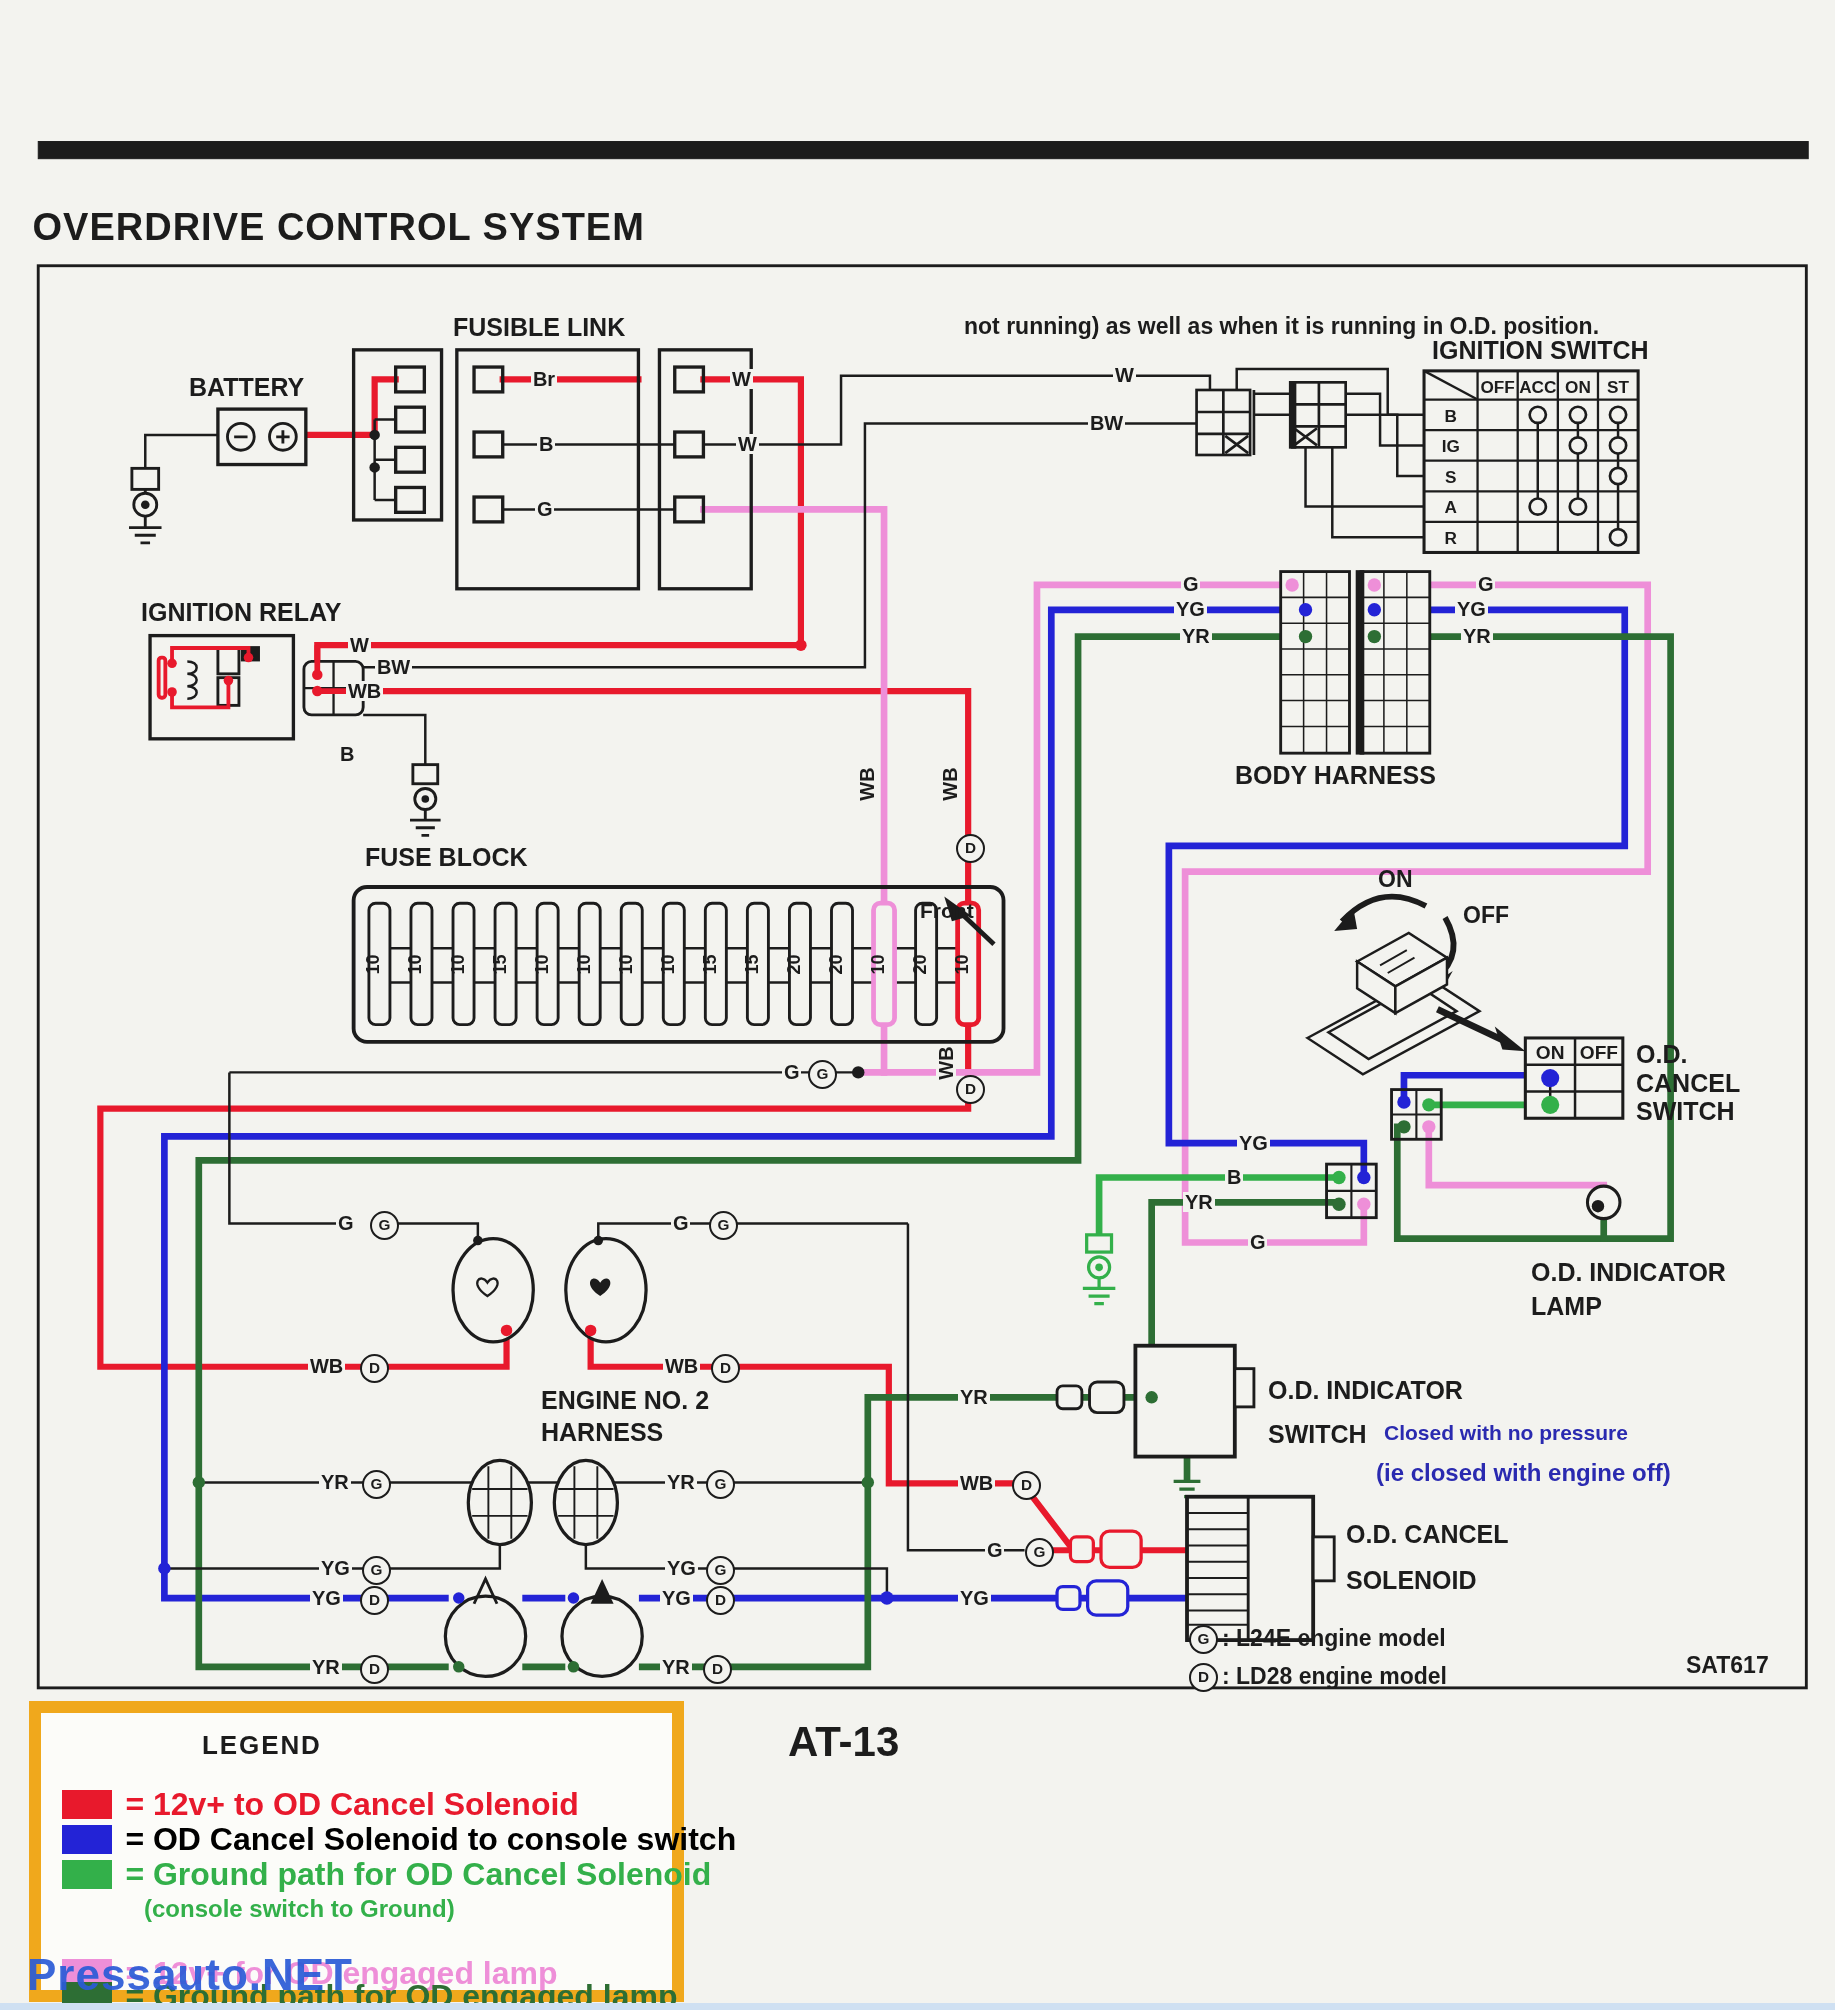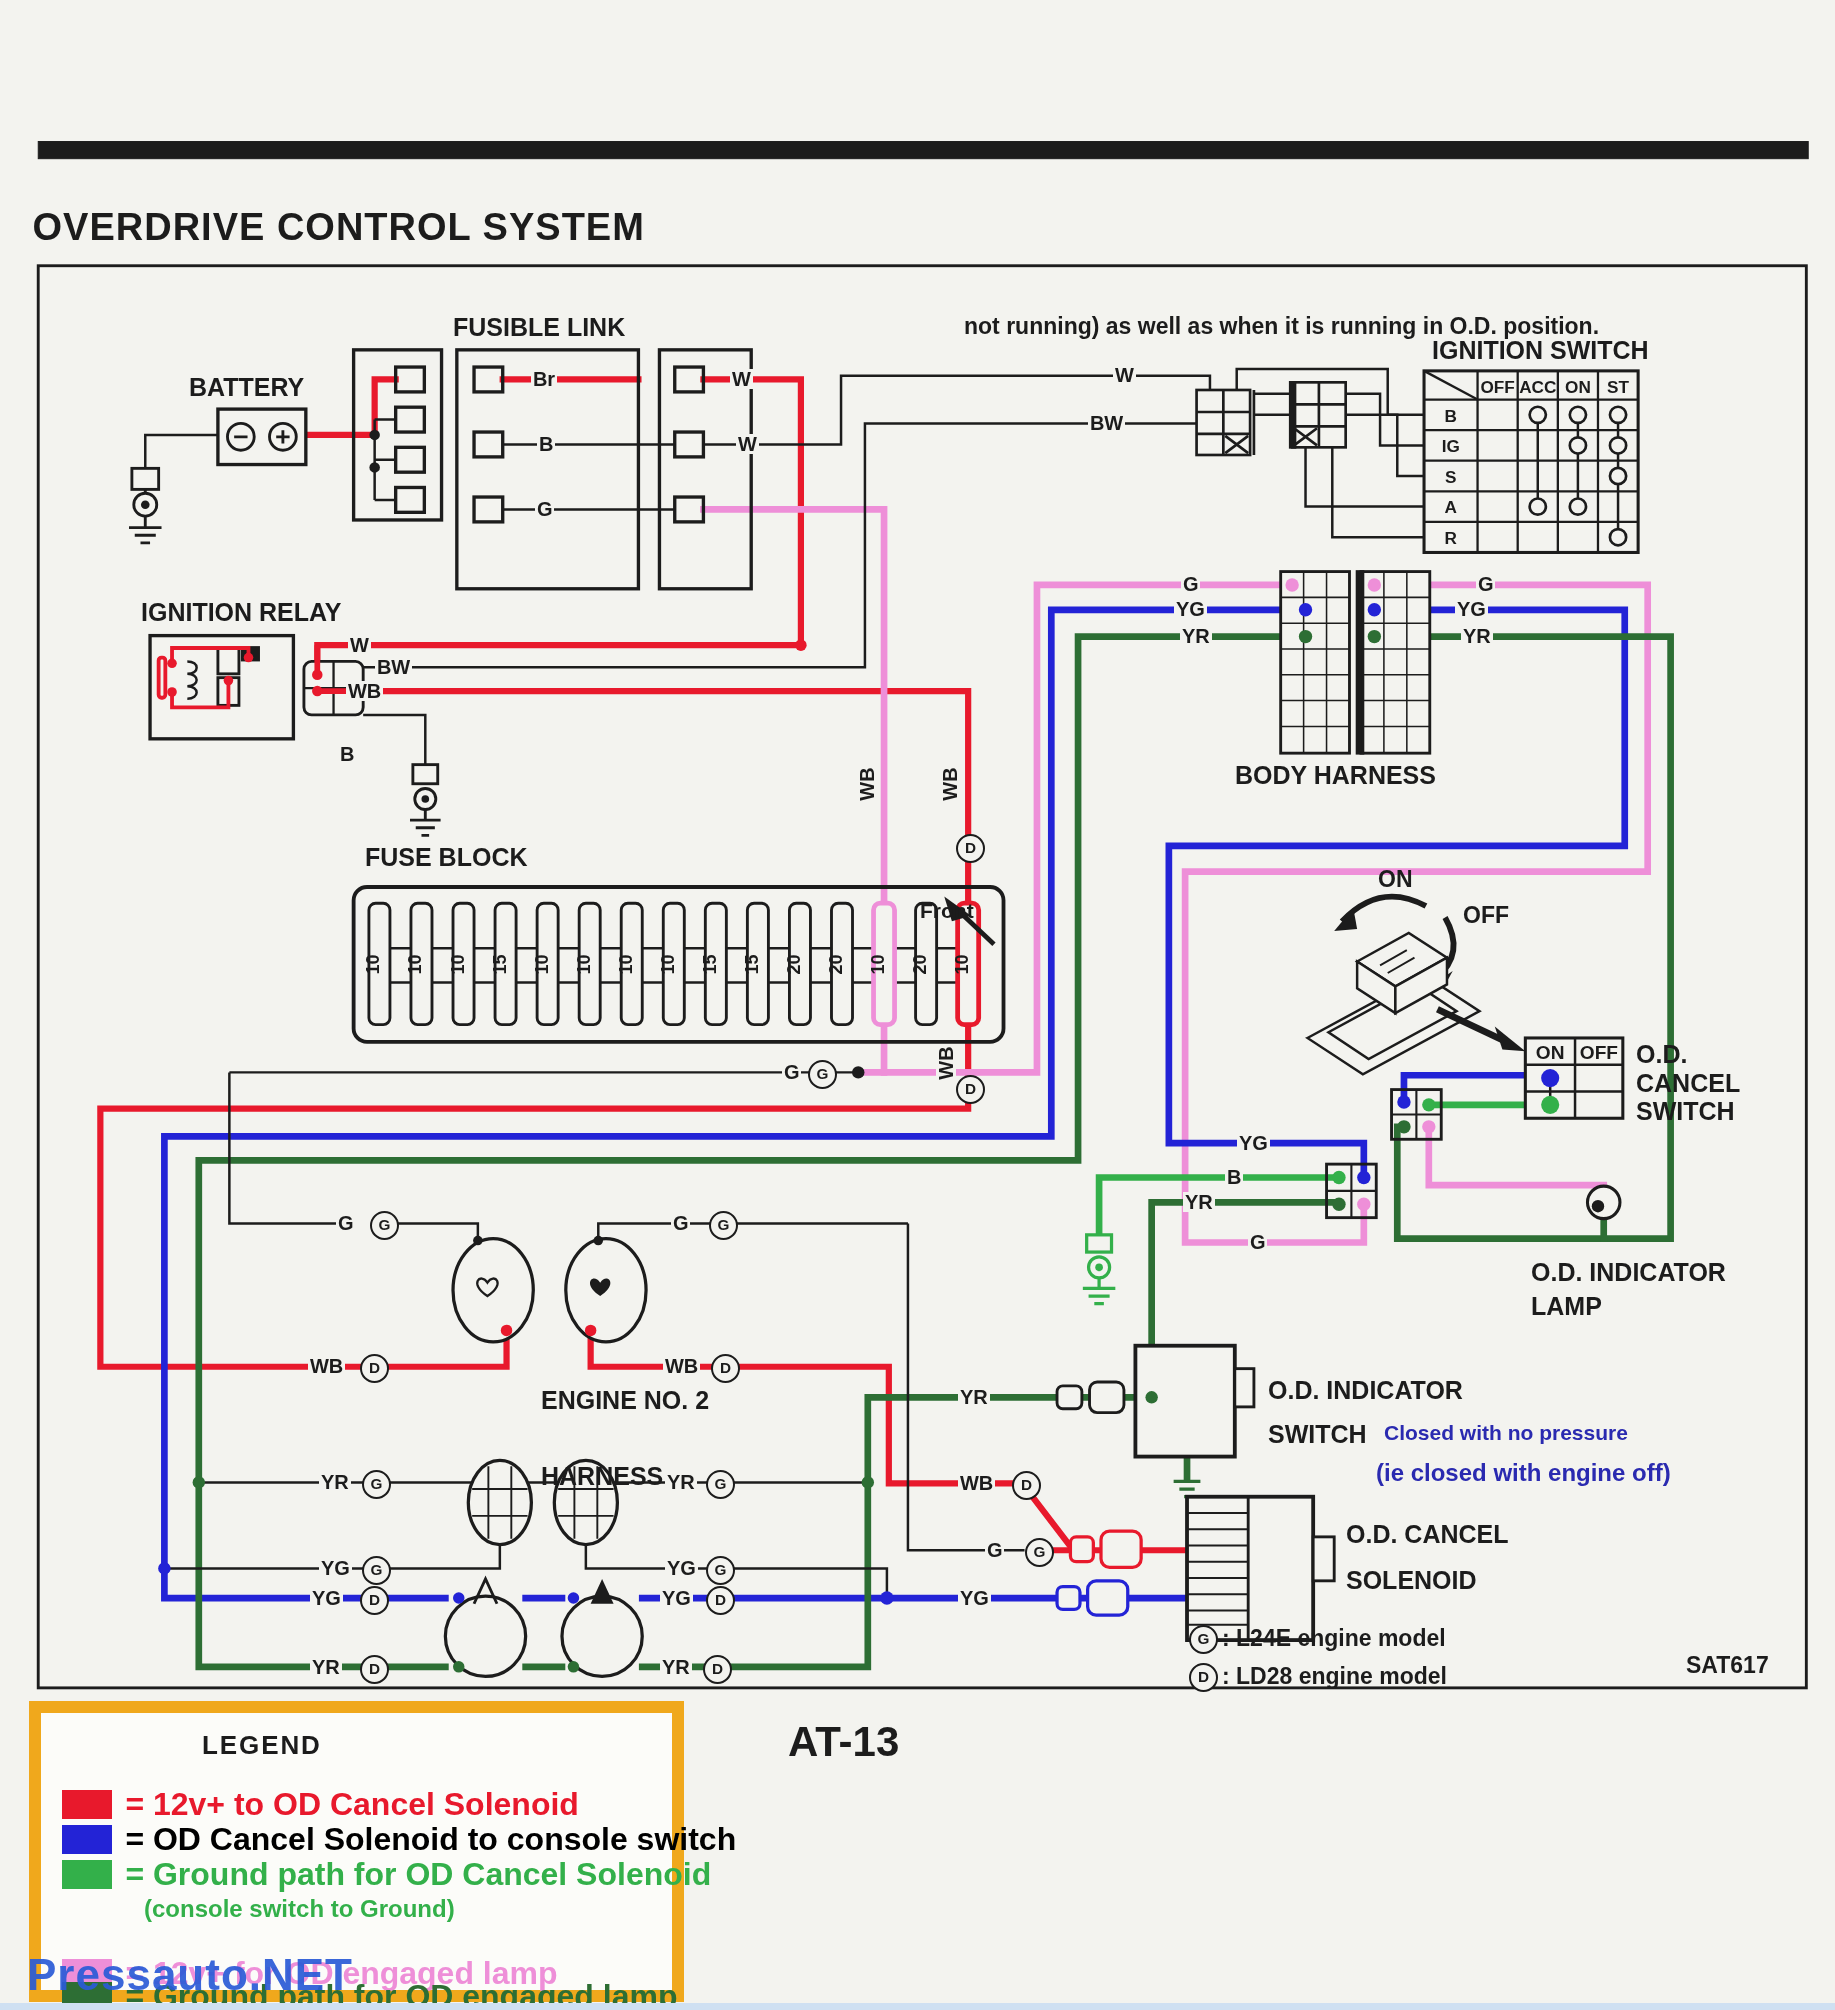--- a/index.html
+++ b/index.html
@@ -388,21 +388,21 @@
 <div class="lbl" style="left:32.5px;top:208px;font-size:38px;letter-spacing:1px;">OVERDRIVE CONTROL SYSTEM</div>
 <div class="lbl" style="left:964px;top:315px;font-size:23px;">not running) as well as when it is running in O.D. position.</div>
 
 <div class="lbl" style="left:189px;top:375px;font-size:25px;">BATTERY</div>
 <div class="lbl" style="left:453px;top:315px;font-size:25px;">FUSIBLE LINK</div>
 <div class="lbl" style="left:141px;top:600px;font-size:25px;">IGNITION RELAY</div>
 <div class="lbl" style="left:365px;top:845px;font-size:25px;">FUSE BLOCK</div>
 <div class="lbl" style="left:1432px;top:338px;font-size:25px;">IGNITION SWITCH</div>
 <div class="lbl" style="left:1235px;top:763px;font-size:25px;">BODY HARNESS</div>
 <div class="lbl" style="left:541px;top:1388px;font-size:25px;">ENGINE NO. 2</div>
-<div class="lbl" style="left:541px;top:1420px;font-size:25px;margin-top:44px;">HARNESS</div>
+<div class="lbl" style="left:541px;top:1420px;font-size:25px;">HARNESS</div>
 <div class="lbl" style="left:920px;top:874px;font-size:21px;margin-top:26px;">Front</div>
 <div class="lbl" style="left:1378px;top:868px;font-size:23px;">ON</div>
 <div class="lbl" style="left:1463px;top:904px;font-size:23px;">OFF</div>
 <div class="lbl" style="left:1636px;top:1042px;font-size:25px;">O.D.</div>
 <div class="lbl" style="left:1636px;top:1071px;font-size:25px;">CANCEL</div>
 <div class="lbl" style="left:1636px;top:1099px;font-size:25px;">SWITCH</div>
 <div class="lbl" style="left:1531px;top:1260px;font-size:25px;">O.D. INDICATOR</div>
 <div class="lbl" style="left:1531px;top:1294px;font-size:25px;">LAMP</div>
 <div class="lbl" style="left:1268px;top:1378px;font-size:25px;">O.D. INDICATOR</div>
 <div class="lbl" style="left:1268px;top:1422px;font-size:25px;">SWITCH</div>

